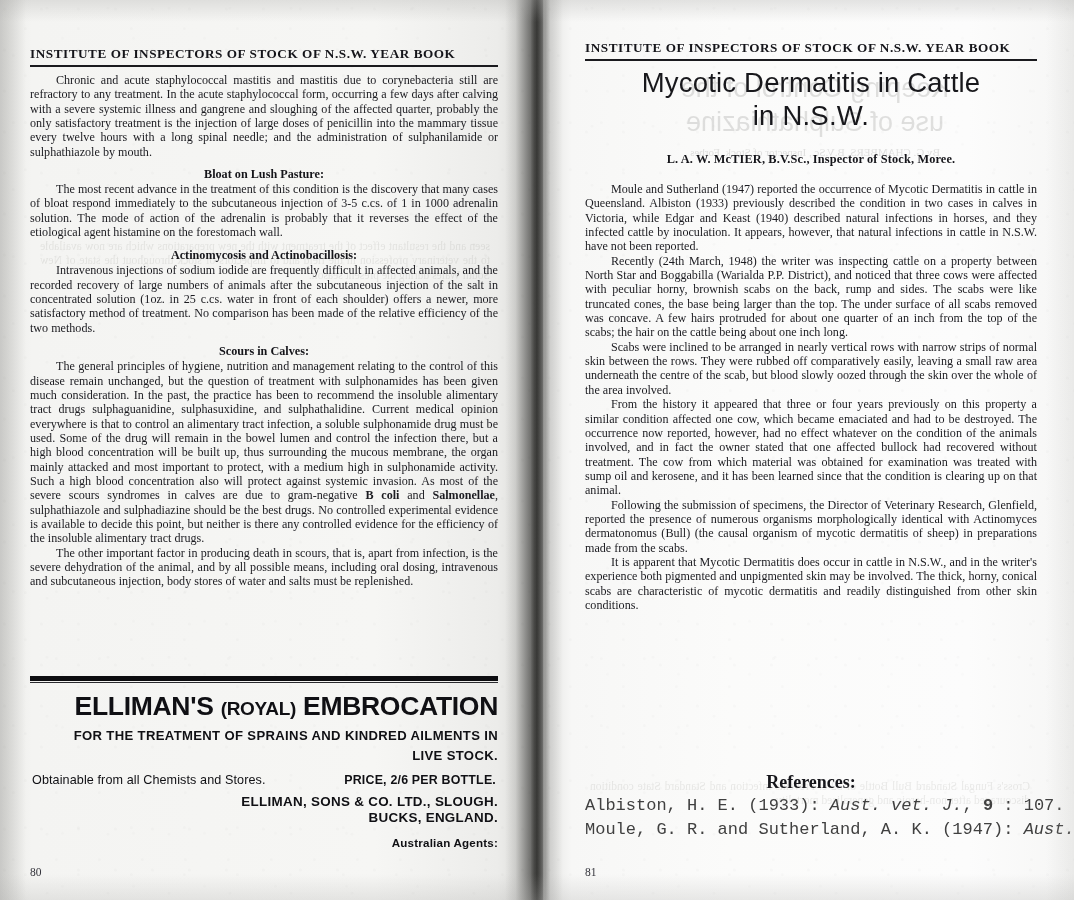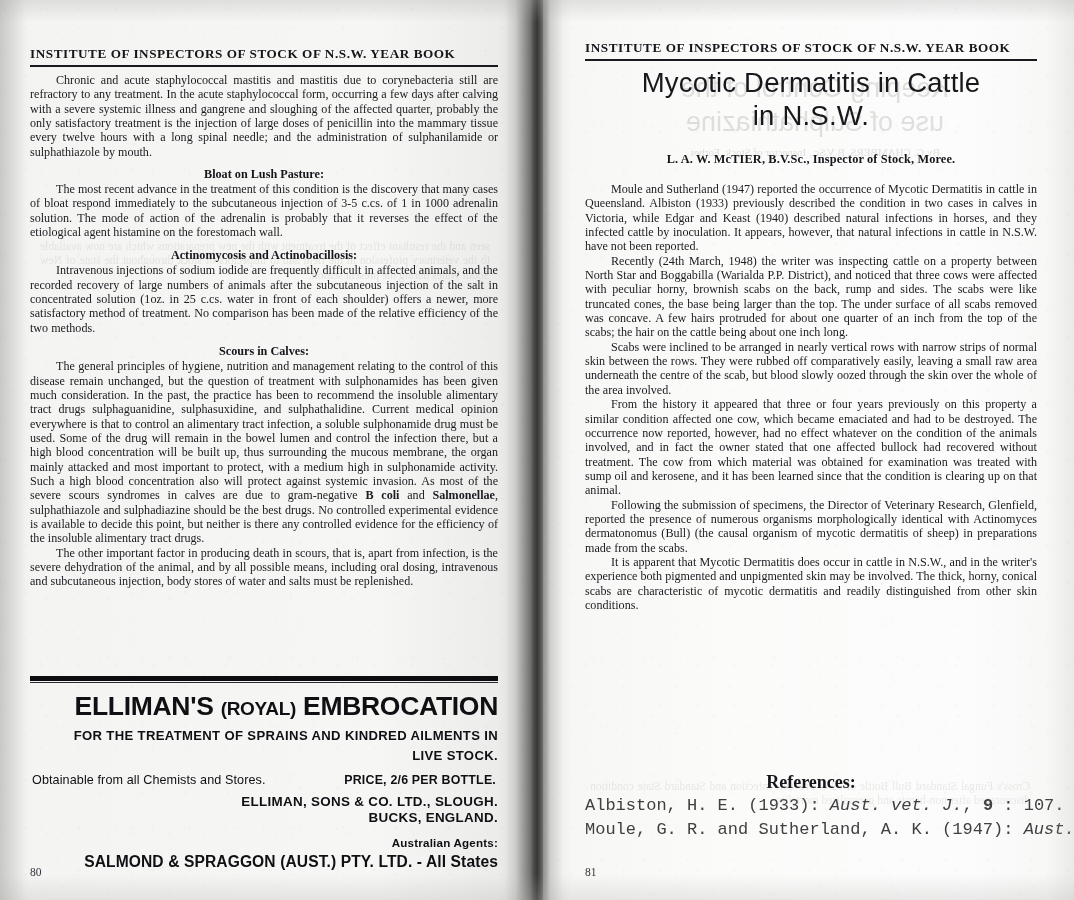--- a/index.html
+++ b/index.html
@@ -355,21 +355,20 @@
 
     <div class="ad-obtain-row">
       <span class="left-txt">Obtainable from all Chemists and Stores.</span>
       <span class="right-txt">PRICE, 2/6 PER BOTTLE.</span>
     </div>
 
     <div class="ad-company">ELLIMAN, SONS &amp; CO. LTD., SLOUGH.</div>
     <div class="ad-company" style="margin-top:0">BUCKS, ENGLAND.</div>
 
     <div class="ad-agents-label">Australian Agents:</div>
-    <div class="ad-agents">SALMOND &amp; SPRAGGON (AUST.) PTY. LTD. - All States</div>
   </div>
 
   <div class="folio" id="folio-left">80</div>
 
   <div class="page" id="page-right">
     <div class="grain"></div>
   </div>
 
   <div class="ghost" id="ghost-t1">Keeping Control of the</div>
   <div class="ghost" id="ghost-t2">use of Sulphathiazine</div>

